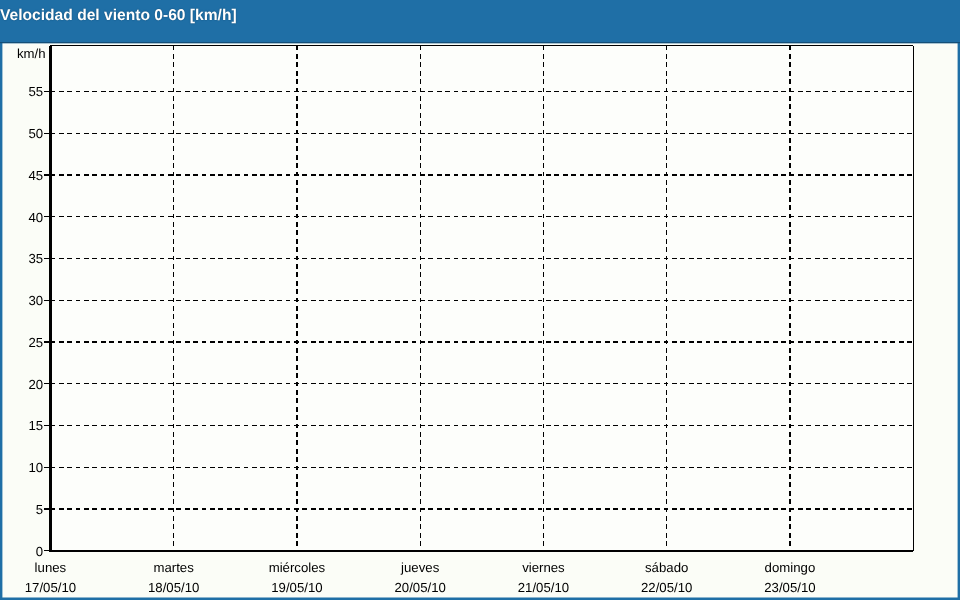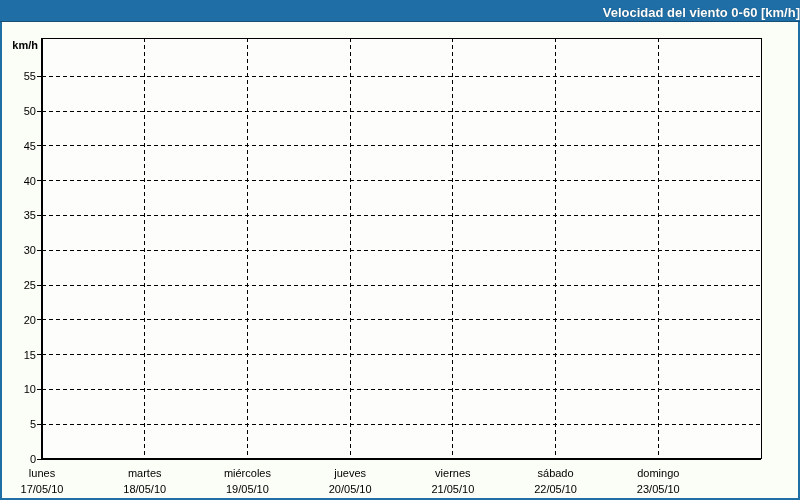--- a/index.html
+++ b/index.html
@@ -9,39 +9,38 @@
     height: 500px;
     background: #fbfdf7;
     box-shadow: inset 0 0 0 2px #1f6fa6;
     font-family: "Liberation Sans", sans-serif;
     overflow: hidden;
     color: #000;
   }
   #titlebar {
     position: absolute;
     left: 0; top: 0;
-    width: 800px; height: 22px;
+    width: 800px; height: 36px;
     background: #1f6fa6;
     border-bottom: 1px solid #144f78;
     color: #ffffff;
     font-size: 13px;
     font-weight: bold;
     line-height: 26px;
-    text-align: right;
+    text-align: left;
     text-shadow: 0 0 1px #0a3a5c;
     box-sizing: border-box;
   }
   #ylabel {
     position: absolute;
     left: 0; top: 39px;
     width: 38px;
     text-align: right;
     font-size: 11px;
     color: #000;
-    font-weight: bold;
   }
   #plot {
     position: absolute;
     left: 0; top: 0;
     width: 800px; height: 500px;
   }
   #plot text {
     font-family: "Liberation Sans", sans-serif;
     font-size: 11px;
     fill: #000;

